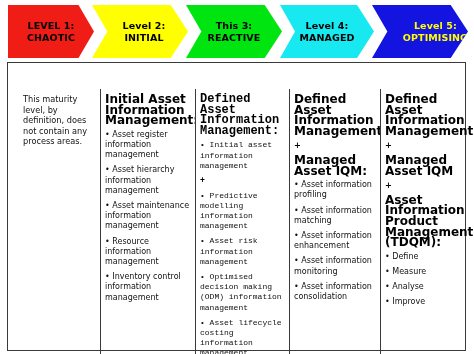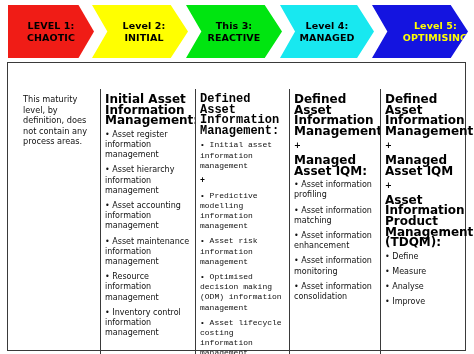--- a/index.html
+++ b/index.html
@@ -144,21 +144,20 @@
 
     <div class="col first" id="col-0" style="left: 0px; width: 81px;">
       <div class="para">This maturity level, by definition, does not contain any process areas.</div>
     </div>
 
     <div class="col" id="col-1" style="left: 81px; width: 95px;">
       <div class="hd">Initial Asset Information Management:</div>
       <div class="bullets" id="b1">
           <div class="bul">Asset register information management</div>
           <div class="bul">Asset hierarchy information management</div>
-          <div class="bul">Asset accounting information management</div>
           <div class="bul">Asset maintenance information management</div>
           <div class="bul">Resource information management</div>
           <div class="bul">Inventory control information management</div>
         </div>
     </div>
 
     <div class="col" id="col-2" style="left: 176px; width: 94px; font-family: Liberation Mono, monospace;">
       <div class="hd">Defined Asset Information Management:</div>
       <div class="bullets" id="b2pre">
           <div class="bul">Initial asset information management</div>

